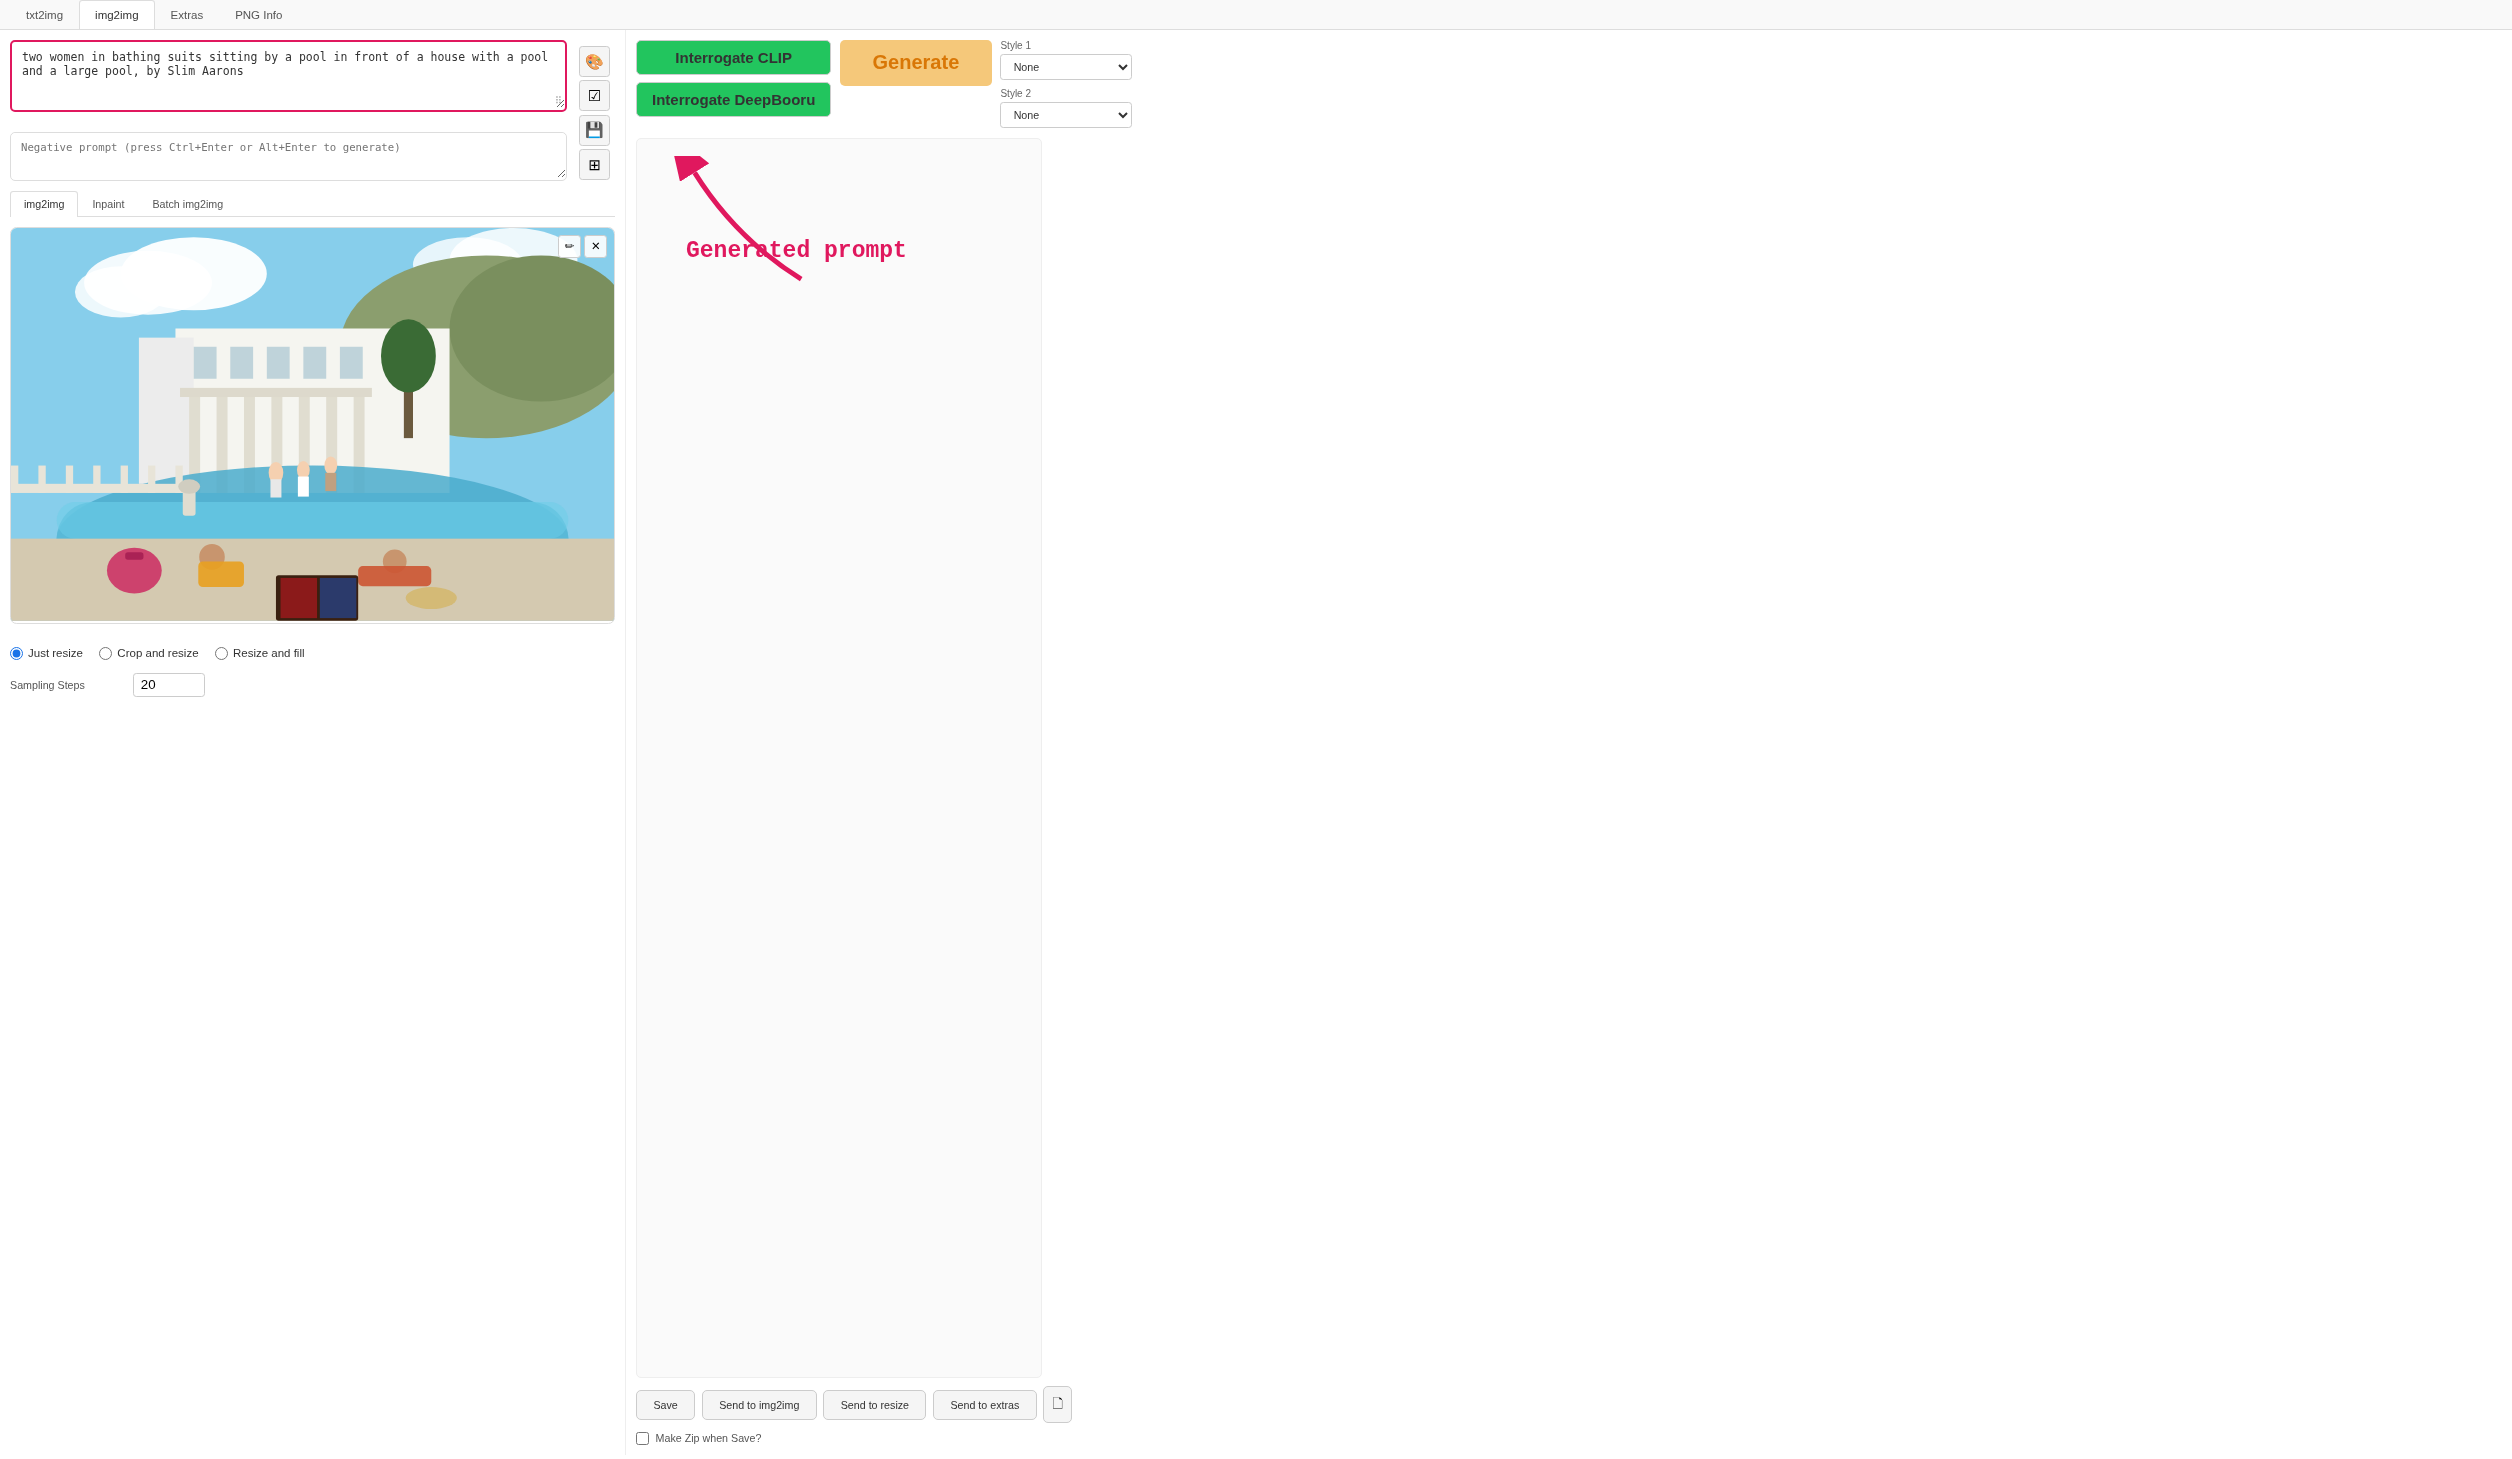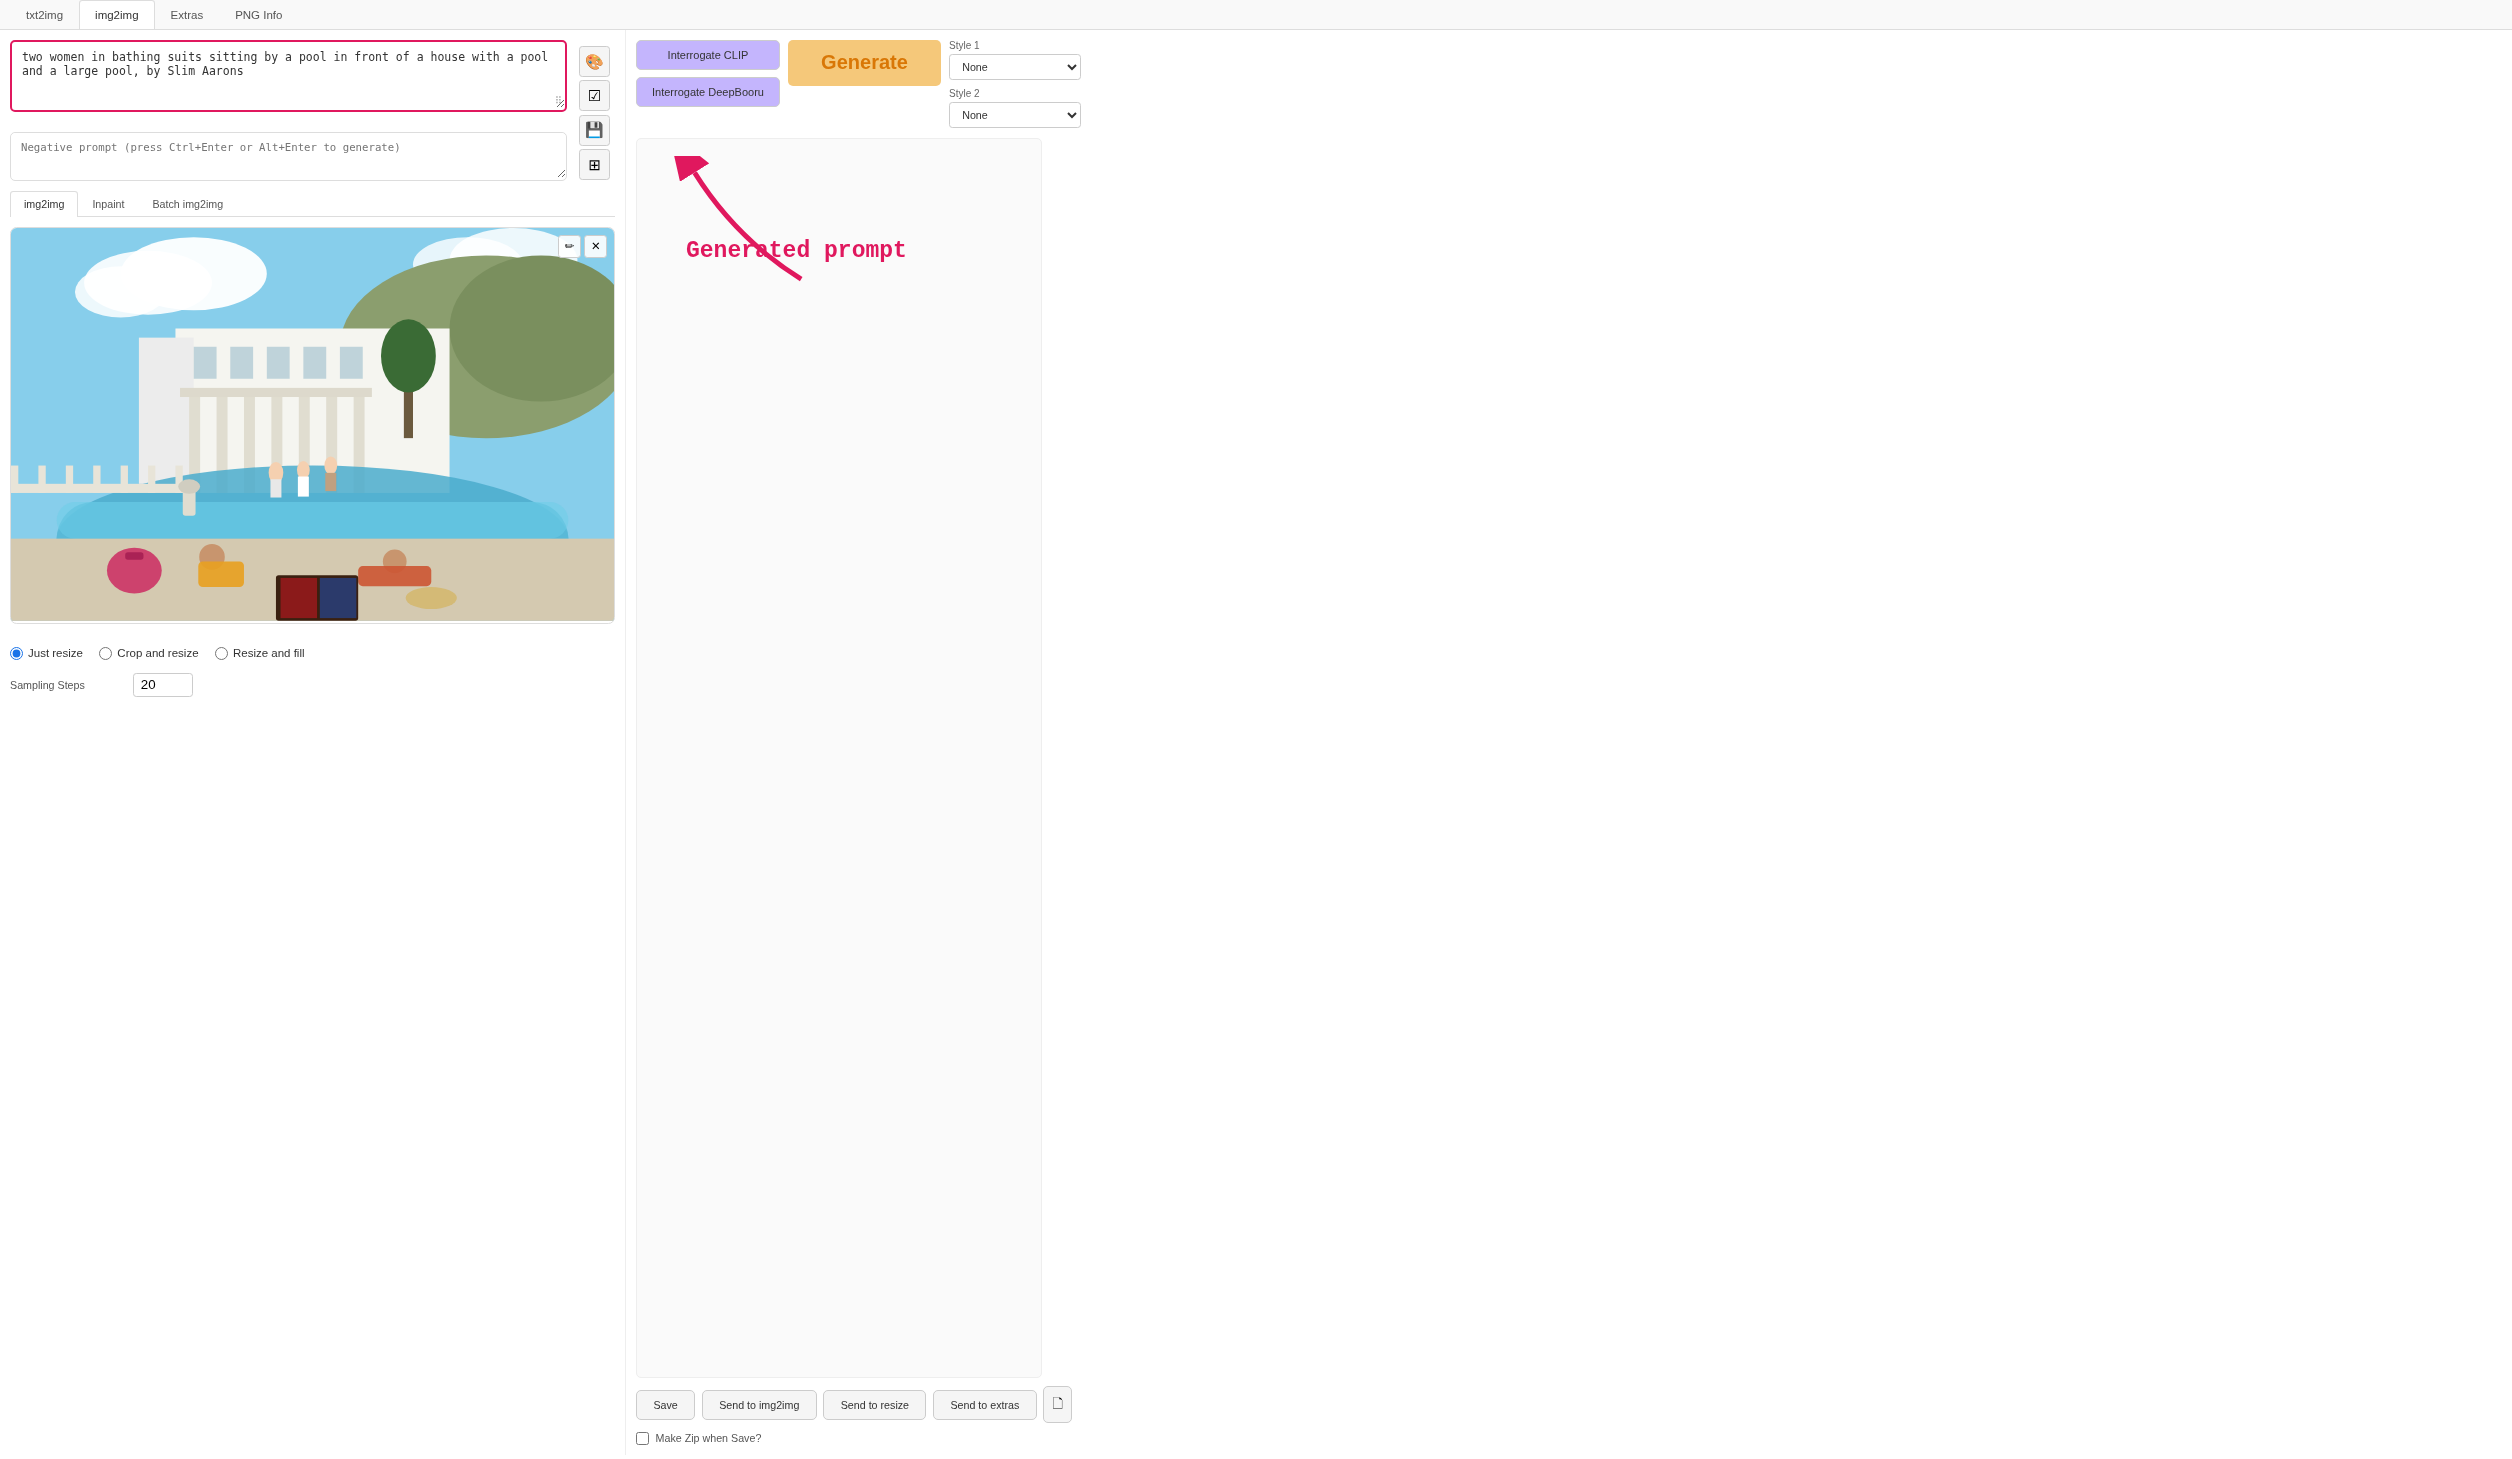--- a/index.html
+++ b/index.html
@@ -202,26 +202,26 @@
     }
 
     .interrogate-section {
       display: flex;
       flex-direction: column;
       gap: 6.6px;
     }
 
     .btn-interrogate {
       padding: 8.2px 15px;
-      background: #c4b5fd;
+      background: #22c55e;
       border: 0.8px solid #ccc;
       border-radius: 5px;
       cursor: pointer;
-      font-size: 11px;
-      font-weight: 400;
+      font-size: 15px;
+      font-weight: 700;
       color: #333;
       white-space: nowrap;
       min-width: 132px;
       text-align: center;
     }
 
     .btn-generate {
       padding: 11.5px 33px;
       background: #f5c87a;
       border: none;
@@ -495,21 +495,21 @@
         <span>Crop and resize</span>
       </label>
       <label class="radio-option">
         <input type="radio" name="resize" style="">
         <span>Resize and fill</span>
       </label>
     </div>
 
     <div class="form-row">
       <span class="form-label">Sampling Steps</span>
-      <input type="number" value="20" style="width: 60px; padding: 3.3px 6.6px; border: 0.8px solid rgb(204, 204, 204); border-radius: 3.3px;">
+      <input type="number" value="20" style="width: 72px; padding: 3.3px 6.6px; border: 0.8px solid rgb(204, 204, 204); border-radius: 3.3px;">
     </div>
   </div>
 
   <div class="right-panel">
 
     <div class="top-right-controls">
 
       <div class="interrogate-section">
         <button class="btn-interrogate">Interrogate CLIP</button>
         <button class="btn-interrogate">Interrogate DeepBooru</button>

